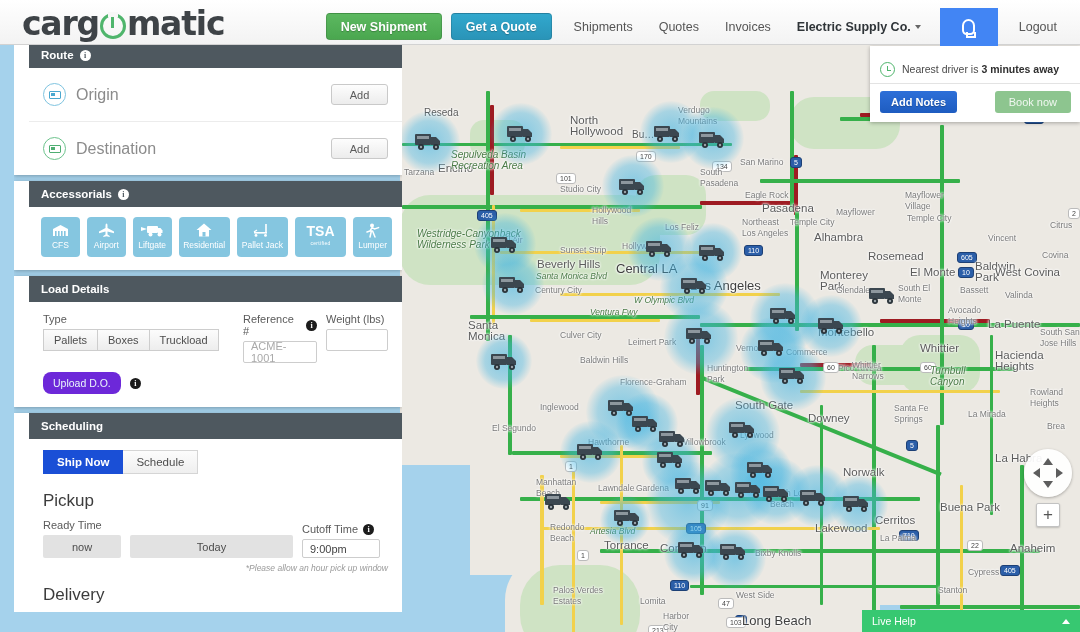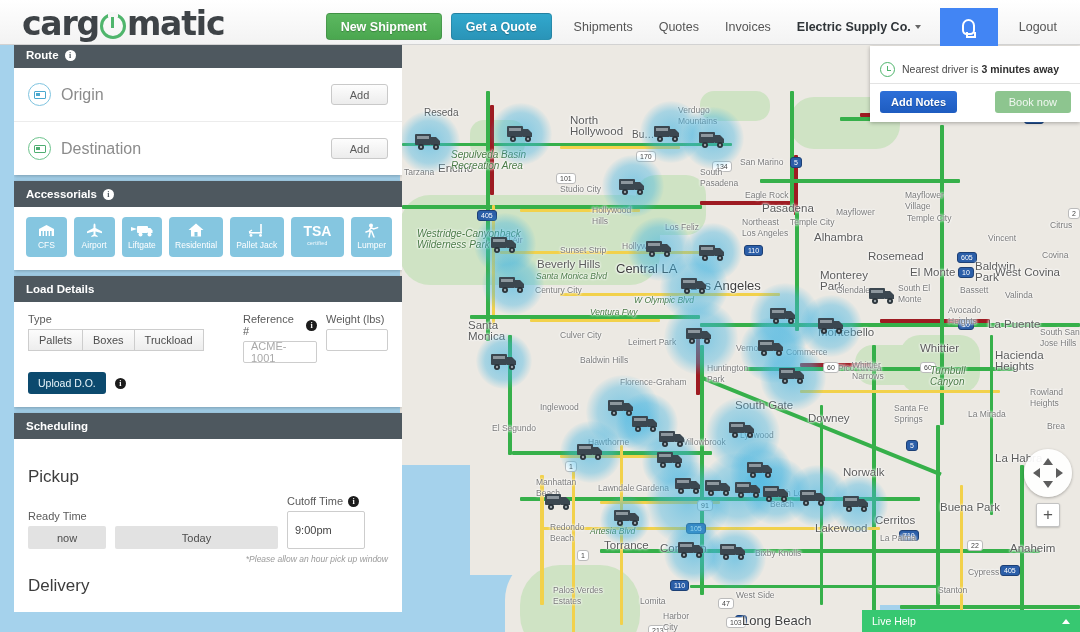--- a/index.html
+++ b/index.html
@@ -112,21 +112,21 @@
   .est-drv b { color: #2f2f2f; }
   .est-actions { display: flex; align-items: center; padding: 7px 9px 0 10px; justify-content: space-between; }
   .btn-notes { background: linear-gradient(#2d6fd8, #1e5cc0); color: #fff; font-size: 11px; font-weight: 700; padding: 5px 11px; border-radius: 3px; cursor: pointer; text-shadow: 0 1px 1px rgba(0,0,0,.25); }
   .btn-book { background: #8dc58f; color: #f0f7f0; font-size: 11px; padding: 5px 14px; border-radius: 3px; cursor: pointer; }
 
   
   .panel {
     position: absolute; left: 14px; top: 42px; width: 388px; height: 570px;
     z-index: 20; overflow: hidden;
   }
-  .card { background: #fff; box-shadow: 0 1px 4px rgba(0,0,0,.28); }
+  .card { background: #fff; box-shadow: 0 1px 4px rgba(0,0,0,.28); padding-left: 15px; }
   .sect-hd {
     background: #4e585f; color: #fff; font-size: 11.5px; font-weight: 700;
     padding: 7px 12px; display: flex; align-items: center; gap: 6px;
   }
   .info {
     display:inline-flex; align-items:center; justify-content:center;
     width: 11px; height: 11px; border-radius: 50%; background: #fff; color: #4e585f;
     font-size: 8px; font-weight: 700; font-family: "Liberation Serif", serif;
   }
   .info.dark { background: #1c1c1c; color: #fff; }
@@ -170,21 +170,21 @@
     font-size: 11px; color: #4d4d4d; padding: 4px 10px; cursor: pointer;
   }
   .seg div:last-child { border-right: 1px solid #cdcdcd; }
   .fin {
     border: 1px solid #cdcdcd; border-radius: 2px; height: 22px; font-size: 11px;
     color: #444; padding: 0 7px; display: flex; align-items: center; background: #fff;
   }
   .fin.ph { color: #a9a9a9; }
   .hint { font-size: 10.5px; color: #7d95a8; margin-top: 9px; }
   .btn-upload {
-    background: #0c4a6e; color: #e9f6fb; font-size: 10.5px; border-radius: 3px;
+    background: #6d28d9; color: #e9f6fb; font-size: 10.5px; border-radius: 8px;
     padding: 5px 10px; display:inline-flex; align-items:center; cursor: pointer;
   }
 
   .sched-body { padding: 11px 14px 16px 14px; }
   .tabs { display: flex; }
   .tabs div { font-size: 11.5px; padding: 5px 13px; cursor: pointer; border: 1px solid #d5d5d5; border-left: none; background: linear-gradient(#fcfcfc, #efefef); color: #4d4d4d; }
   .tabs div:first-child { border-left: 1px solid #1a4fd6; }
   .tabs div.on { background: #1a4fd6; color: #fff; font-weight: 700; border-color: #1a4fd6; }
   .h2 { font-size: 17px; color: #3c3c3c; margin: 17px 0 8px 0; font-weight: 400; }
   .grid3 { display: flex; align-items: flex-end; gap: 9px; }
@@ -710,36 +710,40 @@
           <span class="info dark">i</span>
         </div>
       </div>
     </div>
 
     <div class="card" style="margin-top:6px;">
       <div class="sect-hd">
         <span>Scheduling</span>
       </div>
       <div class="sched-body">
+        <div class="tabs">
+          <div class="on">Ship Now</div>
+          <div>Schedule</div>
+        </div>
 
         <div class="h2">Pickup</div>
         <div class="grid3">
           <div style="width:78px;">
             <div class="flabel">Ready Time</div>
             <div class="pill">now</div>
           </div>
           <div style="width:163px;">
             <div class="pill">Today</div>
           </div>
           <div style="width:78px;">
             <div class="flabel">
               <span>Cutoff Time</span>
               <span class="info dark">i</span>
             </div>
-            <div class="fin" style="height:38px;">9:00pm</div>
+            <div class="fin" style="height:19px;">9:00pm</div>
           </div>
         </div>
         <div class="note">*Please allow an hour pick up window</div>
 
         <div class="h2" style="margin-top:12px;">Delivery</div>
 
       </div>
     </div>
   </div>
 

